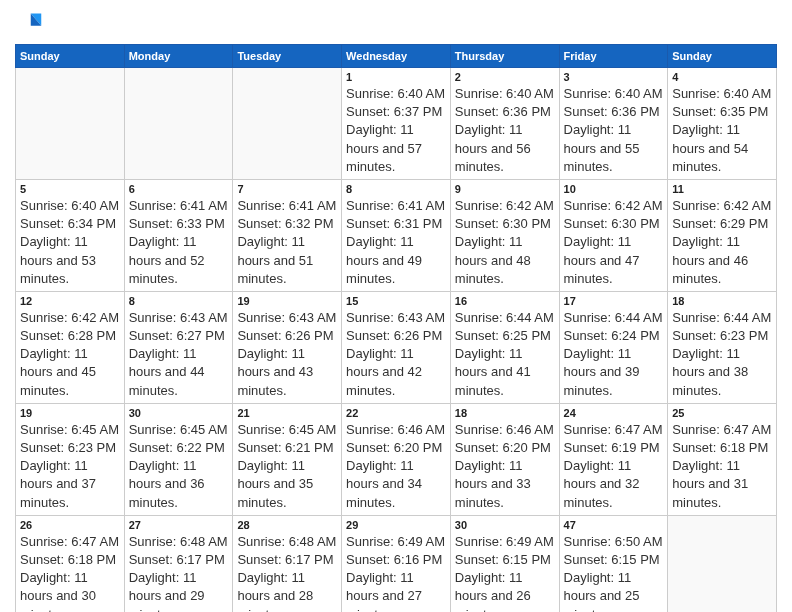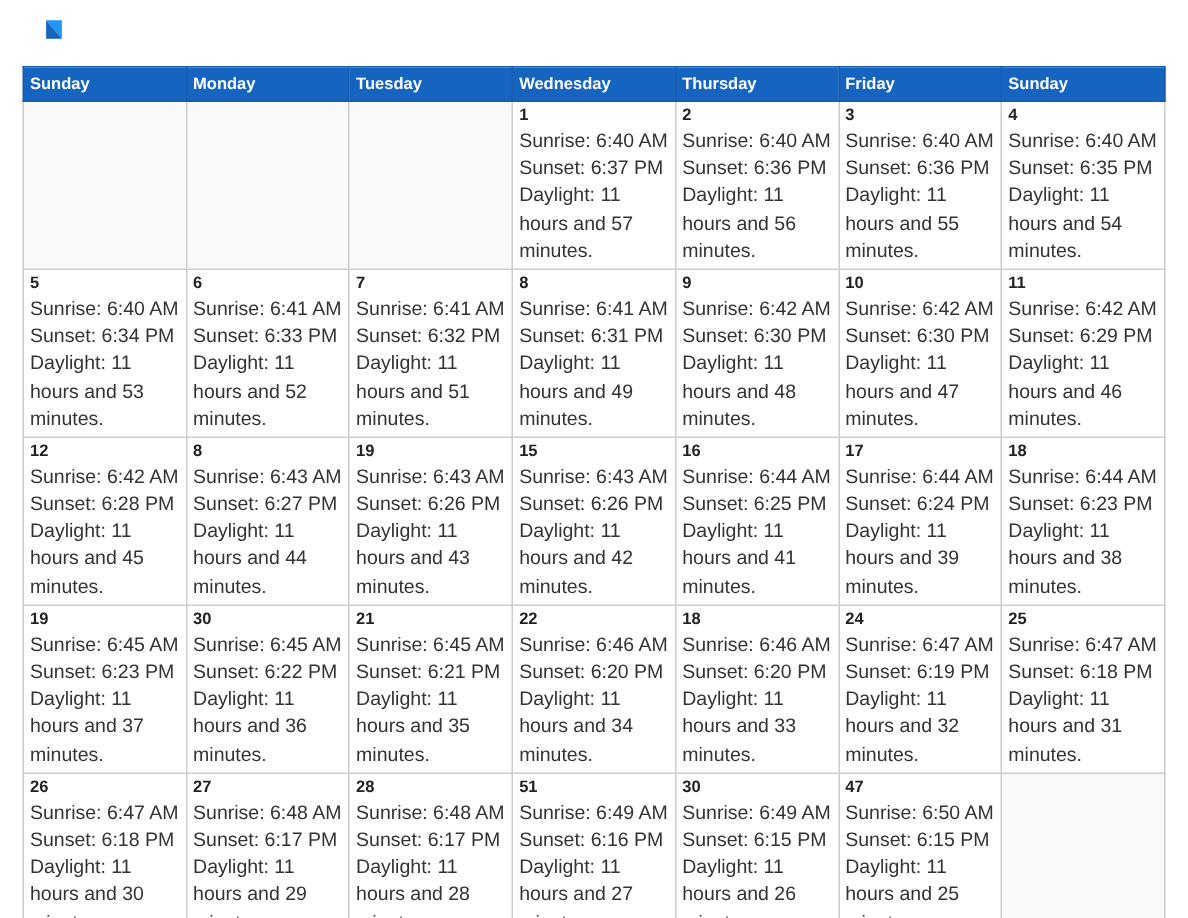--- a/index.html
+++ b/index.html
@@ -246,21 +246,21 @@
           </td>
           <td>
             <div class="day-number">27</div>
             <div class="day-info">Sunrise: 6:48 AM<br>Sunset: 6:17 PM<br>Daylight: 11 hours and 29 minutes.</div>
           </td>
           <td>
             <div class="day-number">28</div>
             <div class="day-info">Sunrise: 6:48 AM<br>Sunset: 6:17 PM<br>Daylight: 11 hours and 28 minutes.</div>
           </td>
           <td>
-            <div class="day-number">51</div>
+            <div class="day-number">29</div>
             <div class="day-info">Sunrise: 6:49 AM<br>Sunset: 6:16 PM<br>Daylight: 11 hours and 27 minutes.</div>
           </td>
           <td>
             <div class="day-number">30</div>
             <div class="day-info">Sunrise: 6:49 AM<br>Sunset: 6:15 PM<br>Daylight: 11 hours and 26 minutes.</div>
           </td>
           <td>
             <div class="day-number">47</div>
             <div class="day-info">Sunrise: 6:50 AM<br>Sunset: 6:15 PM<br>Daylight: 11 hours and 25 minutes.</div>
           </td>

